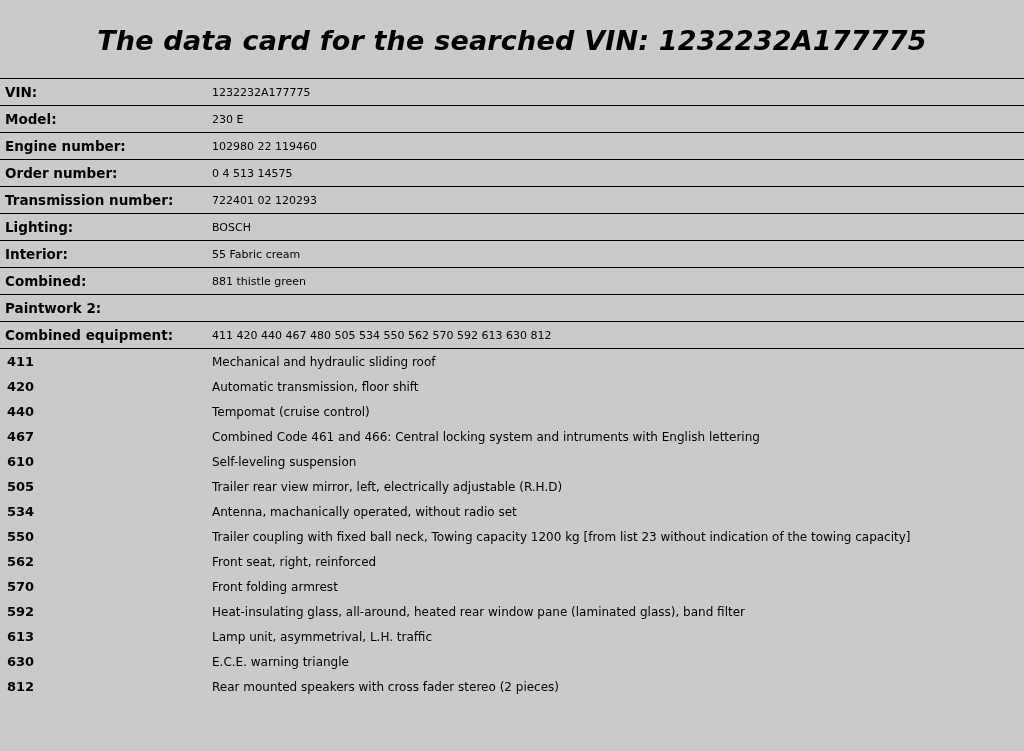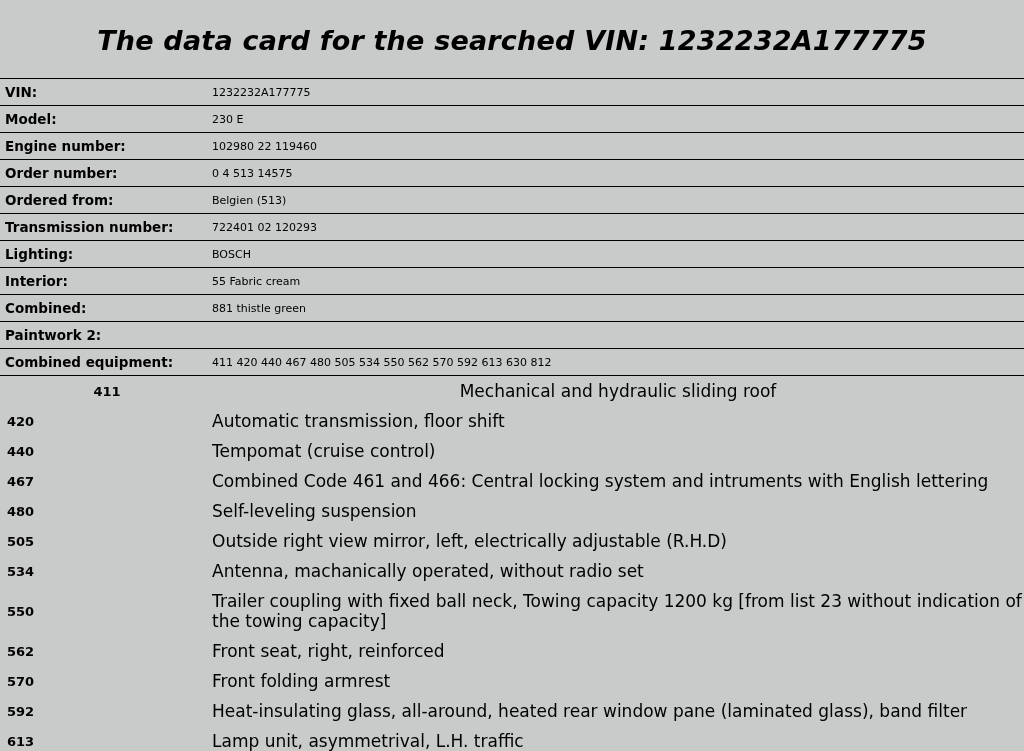--- a/index.html
+++ b/index.html
@@ -54,31 +54,30 @@
   }
   .opt-code {
     width: 46px;
     font-size: 13px;
     font-weight: bold;
     text-align: left;
     padding: 5px 0 5px 7px !important;
     border: none !important;
   }
   .opt-desc {
-    font-size: 17px;
+    font-size: 12px;
     padding: 5px 0 5px 5px !important;
     border: none !important;
   }
   tr.opt-row td {
     border-top: none;
     border-bottom: none;
   }
   tr.first-opt-row td {
     border-top: 1px solid #000;
-    text-align: center;
   }
 </style>
 </head>
 <body>
 
 <div class="page">
 
   <div class="title">The data card for the searched VIN: 1232232A177775</div>
 
   <table class="card">
@@ -92,24 +91,20 @@
         <td class="fld-label">Model:</td>
         <td class="fld-value">230 E</td>
       </tr>
       <tr>
         <td class="fld-label">Engine number:</td>
         <td class="fld-value">102980 22 119460</td>
       </tr>
       <tr>
         <td class="fld-label">Order number:</td>
         <td class="fld-value">0 4 513 14575</td>
-      </tr>
-      <tr>
-        <td class="fld-label">Ordered from:</td>
-        <td class="fld-value">Belgien (513)</td>
       </tr>
       <tr>
         <td class="fld-label">Transmission number:</td>
         <td class="fld-value">722401 02 120293</td>
       </tr>
       <tr>
         <td class="fld-label">Lighting:</td>
         <td class="fld-value">BOSCH</td>
       </tr>
       <tr>
@@ -139,26 +134,26 @@
       </tr>
       <tr class="opt-row">
         <td class="opt-code">440</td>
         <td class="opt-desc">Tempomat (cruise control)</td>
       </tr>
       <tr class="opt-row">
         <td class="opt-code">467</td>
         <td class="opt-desc">Combined Code 461 and 466: Central locking system and intruments with English lettering</td>
       </tr>
       <tr class="opt-row">
-        <td class="opt-code">480</td>
+        <td class="opt-code">610</td>
         <td class="opt-desc">Self-leveling suspension</td>
       </tr>
       <tr class="opt-row">
         <td class="opt-code">505</td>
-        <td class="opt-desc">Outside right view mirror, left, electrically adjustable (R.H.D)</td>
+        <td class="opt-desc">Trailer rear view mirror, left, electrically adjustable (R.H.D)</td>
       </tr>
       <tr class="opt-row">
         <td class="opt-code">534</td>
         <td class="opt-desc">Antenna, machanically operated, without radio set</td>
       </tr>
       <tr class="opt-row">
         <td class="opt-code">550</td>
         <td class="opt-desc">Trailer coupling with fixed ball neck, Towing capacity 1200 kg [from list 23 without indication of the towing capacity]</td>
       </tr>
       <tr class="opt-row">

